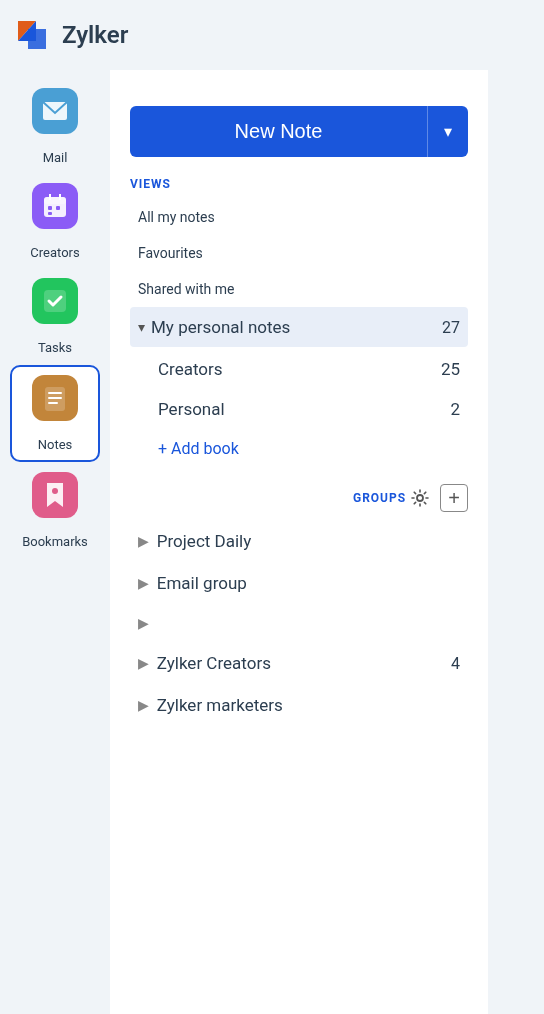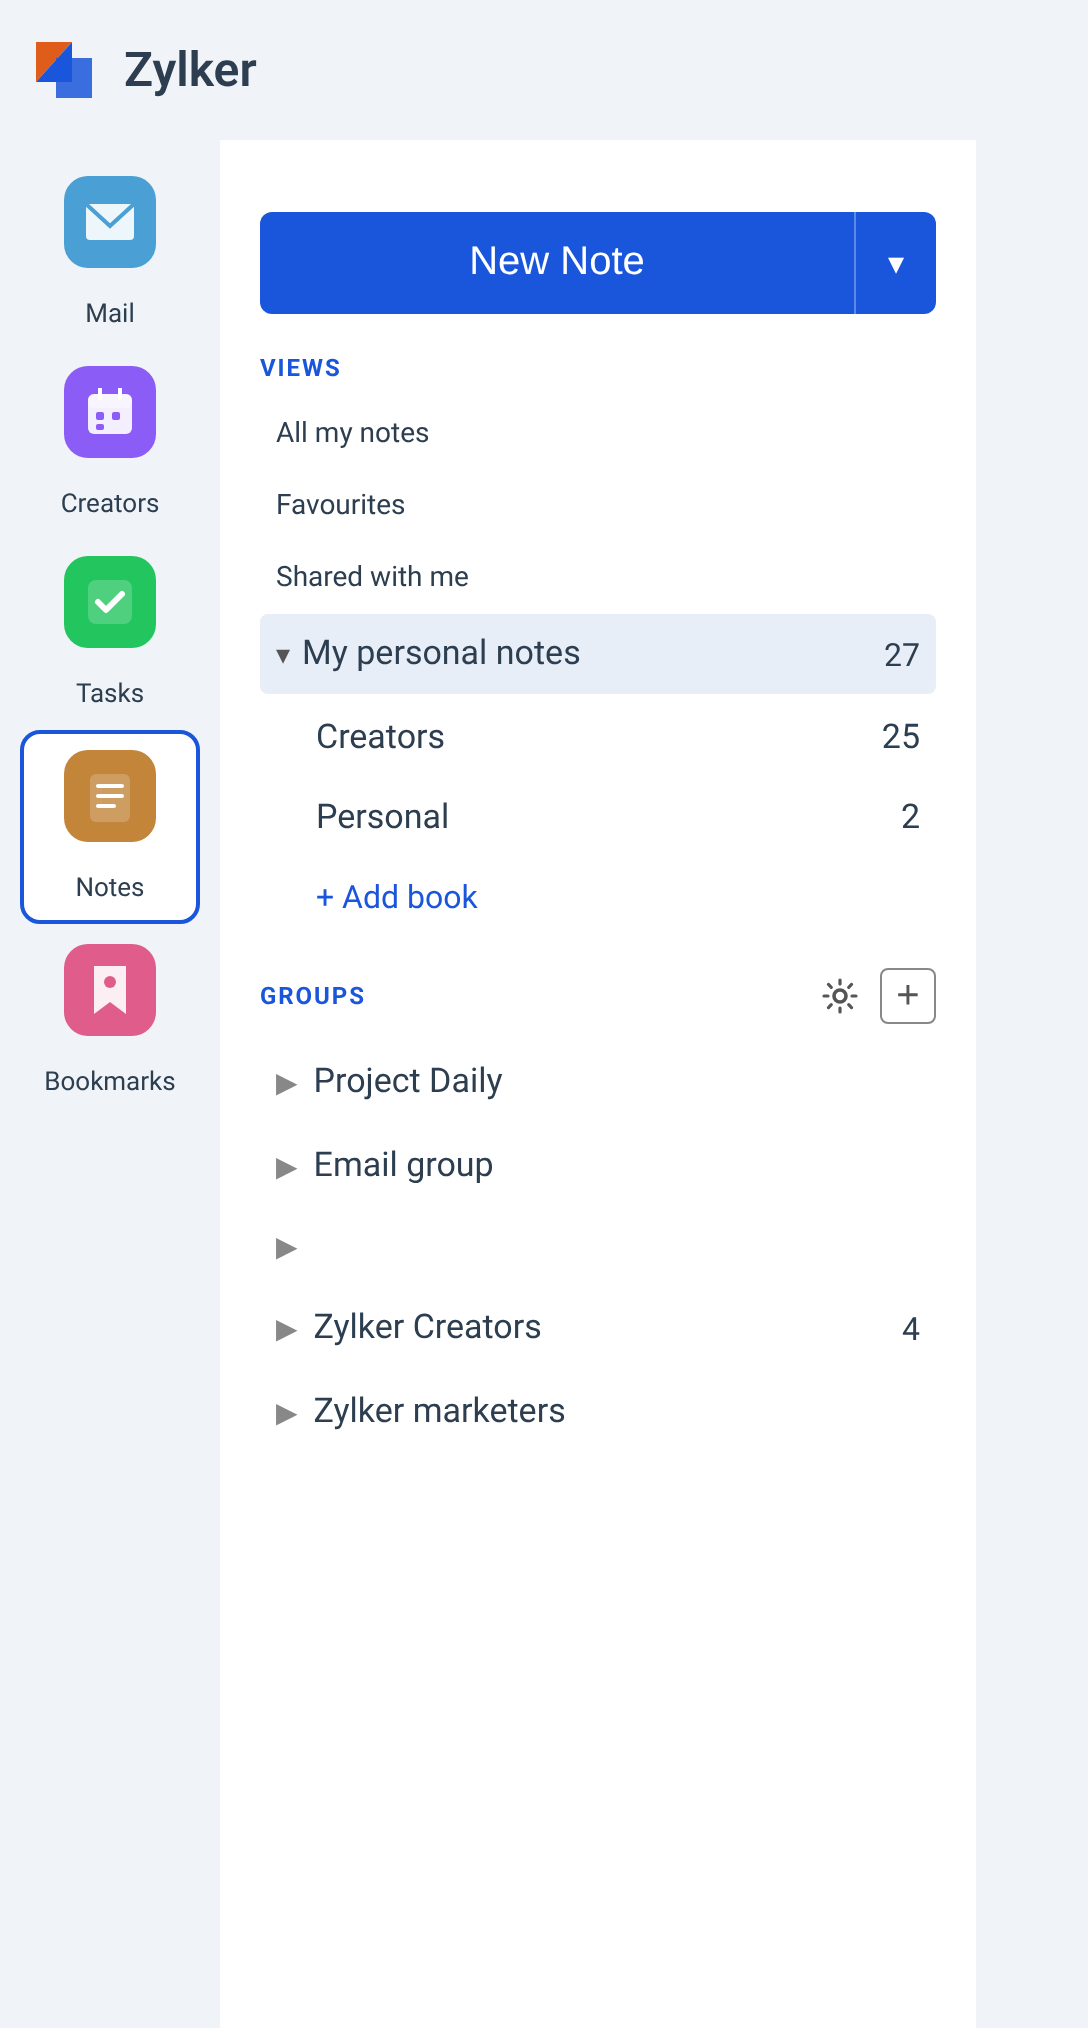--- a/index.html
+++ b/index.html
@@ -141,21 +141,21 @@
     .add-book-link {
       padding: 10px 8px 10px 28px;
       font-size: 16px;
       color: #1a56db;
       cursor: pointer;
     }
 
     .groups-header {
       display: flex;
       align-items: center;
-      justify-content: space-between;
+      justify-content: flex-end;
       margin-top: 16px;
       margin-bottom: 8px;
     }
 
     .groups-actions {
       display: flex;
       gap: 6px;
       align-items: center;
     }
 

